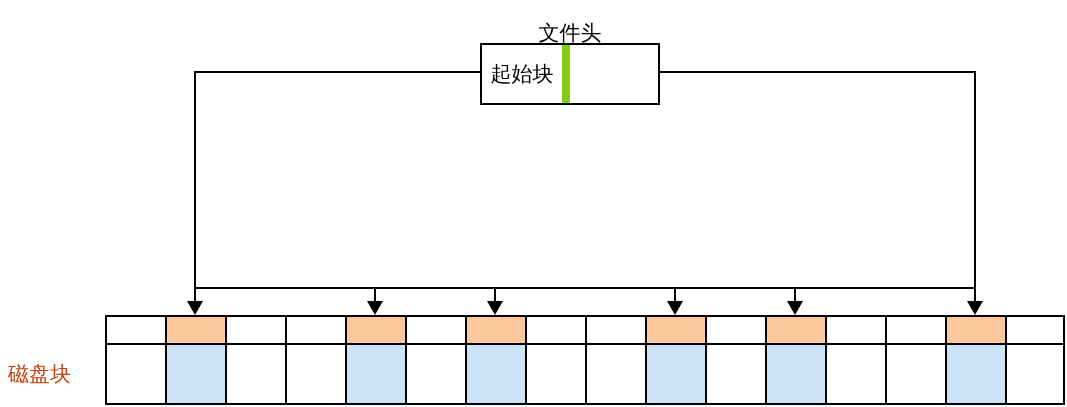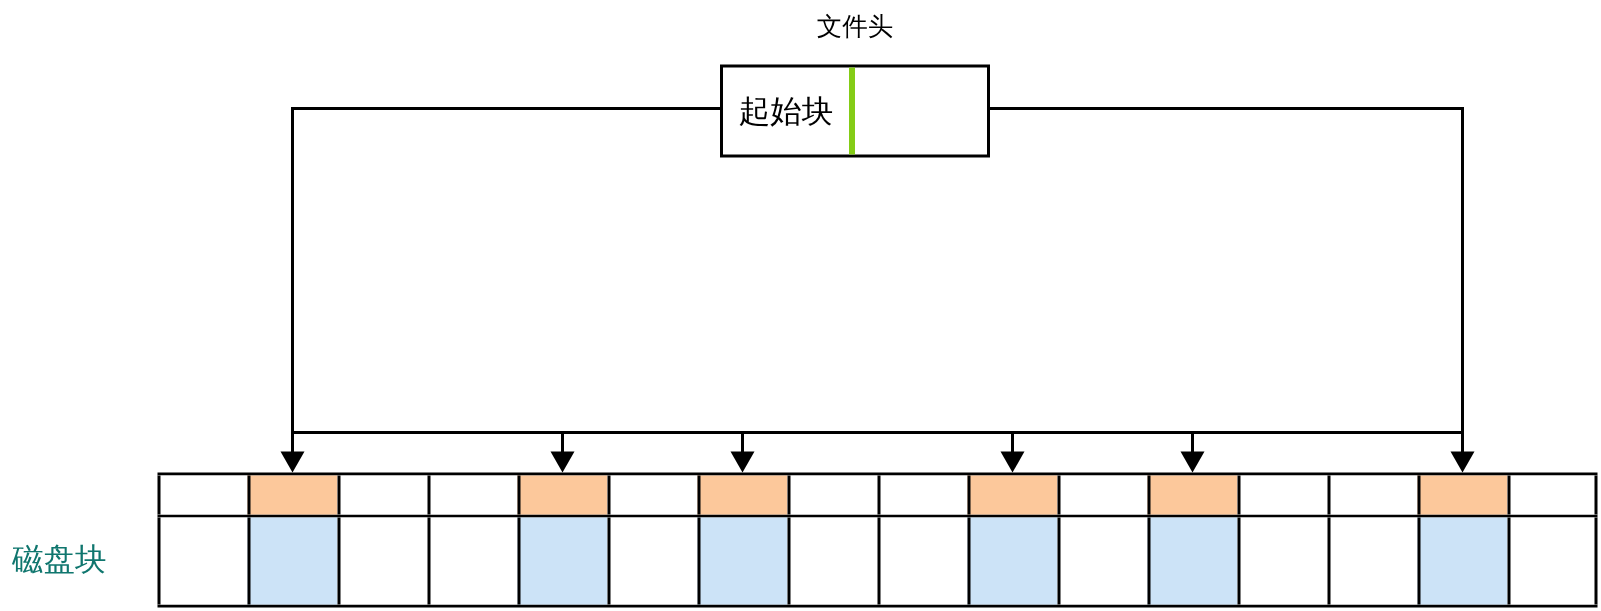--- a/index.html
+++ b/index.html
@@ -21,24 +21,24 @@
     position: absolute;
     left: 0;
     top: 0;
     width: 1067px;
     height: 407px;
     pointer-events: none;
   }
   #header-title {
     position: absolute;
     left: 470px;
-    top: 4px;
+    top: 19px;
     width: 200px;
     text-align: center;
-    font-size: 17px;
+    font-size: 21px;
     line-height: 28px;
     color: #000000;
     white-space: nowrap;
   }
   #header-box {
     position: absolute;
     left: 480px;
     top: 43px;
     width: 180px;
     height: 62px;
@@ -52,31 +52,31 @@
     flex: 0 0 50%;
     display: flex;
     align-items: center;
     justify-content: center;
     font-size: 21px;
     color: #000000;
     box-sizing: border-box;
     white-space: nowrap;
   }
   .header-cell.divided {
-    border-right: 4px solid #84cc16;
+    border-right: 8px solid #84cc16;
   }
   #disk-label {
     position: absolute;
     left: 8px;
     top: 358px;
     width: 92px;
     text-align: left;
     font-size: 21px;
     line-height: 32px;
-    color: #0f766e;
+    color: #c2410c;
     white-space: nowrap;
   }
   #disk-grid {
     position: absolute;
     left: 105px;
     top: 315px;
     width: 960px;
     height: 90px;
     z-index: 2;
   }

